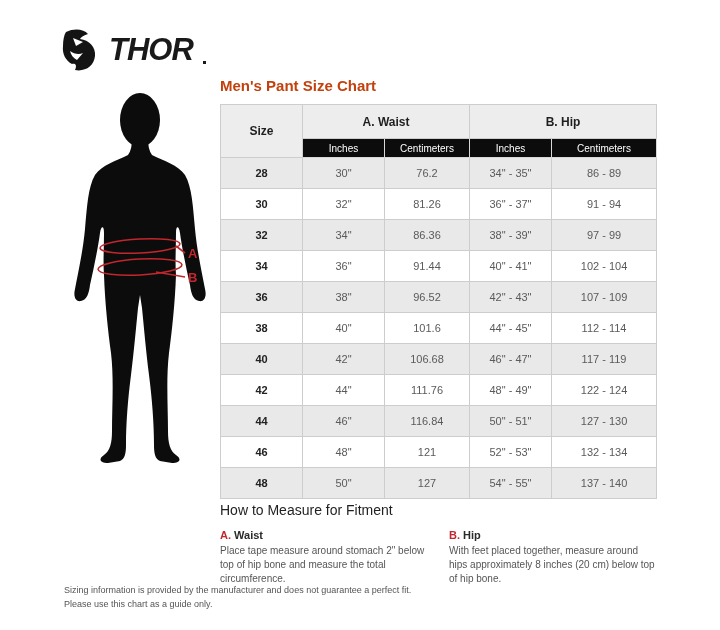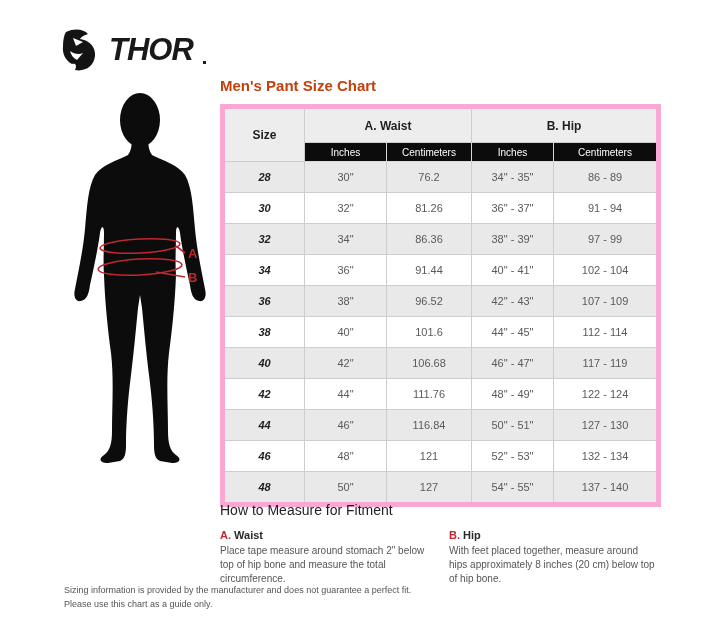--- a/index.html
+++ b/index.html
@@ -20,38 +20,38 @@
   
   .figure-svg{position:absolute;left:64px;top:93px;width:152px;height:372px;}
 
   
   .chart-title{
     position:absolute;left:220px;top:77px;font-size:15px;font-weight:bold;color:#c2410c;
   }
   table.size-table{
     position:absolute;left:220px;top:104px;width:436px;
     border-collapse:collapse;table-layout:fixed;
-    border:5px solid #f9a8d4;
+    border:1px solid #f9a8d4;
   }
   .size-table th,.size-table td{
     border:1px solid #cdcdcd;text-align:center;vertical-align:middle;padding:0;
   }
   .size-table th.group-h{
     background:#ededed;font-size:12px;font-weight:bold;color:#1f1f1f;height:33px;
   }
   .size-table th.size-h{
     background:#ededed;font-size:12px;font-weight:bold;color:#1f1f1f;
   }
   .size-table th.sub-h{
     background:#0c0c0c;color:#ffffff;font-size:10px;font-weight:normal;height:18px;
     border-color:#d8d8d8;
   }
   .size-table td{height:30px;font-size:11px;color:#5a5a5a;background:#ffffff;}
   .size-table tr.alt td{background:#e9e9e9;}
-  .size-table td.size-col{font-weight:bold;color:#222;font-style:italic;}
+  .size-table td.size-col{font-weight:bold;color:#222;}
 
   
   .measure{position:absolute;left:220px;top:500px;width:440px;}
   .measure-title{font-size:14px;font-weight:normal;color:#1f1f1f;margin:2px 0 11px 0;}
   .measure-cols{display:flex;gap:22px;}
   .measure-col{width:207px;}
   .measure-head{font-size:11px;font-weight:bold;color:#2a2a2a;margin-bottom:3px;}
   .measure-head .red{color:#c1272d;}
   .measure-desc{font-size:10px;color:#555;line-height:1.4;}
 

